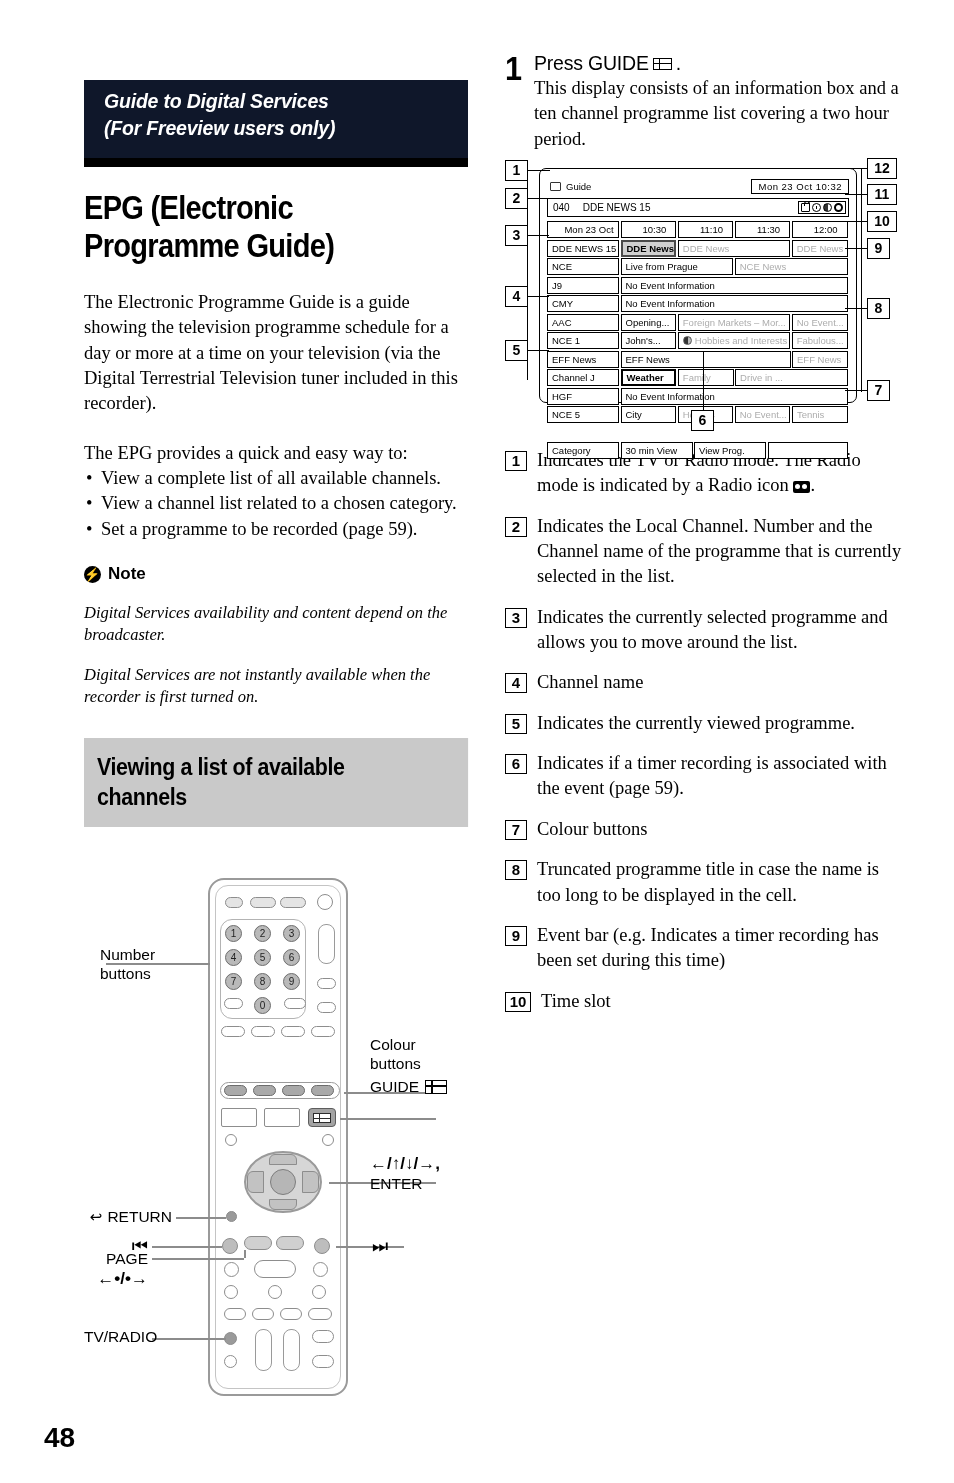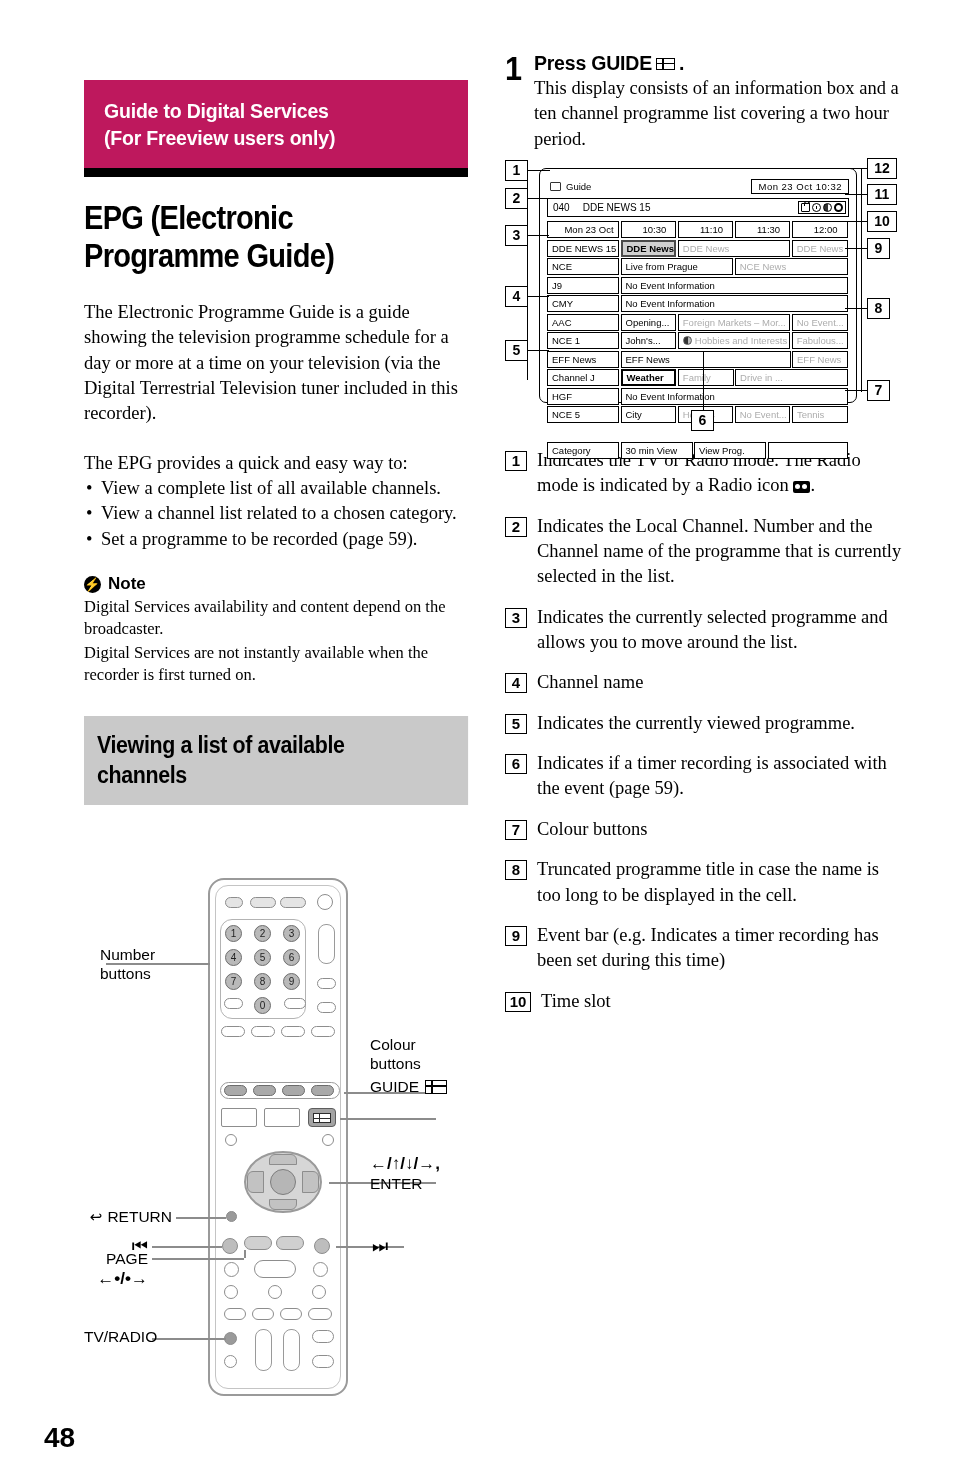--- a/index.html
+++ b/index.html
@@ -9,28 +9,29 @@
     font-family: "Liberation Serif", serif;
     color: #000;
     overflow: hidden;
   }
   .page { position: relative; width: 954px; height: 1483px; }
 
   
   .col-left { position: absolute; left: 84px; top: 80px; width: 384px; }
 
   .section-banner {
-    background: #be185d;
+    background: #0f172a;
     color: #fff;
     font-family: "Liberation Sans", sans-serif;
     font-weight: bold;
     font-size: 19.5px;
     line-height: 1.38;
-    padding: 18px 0 16px 20px;
+    padding: 8px 0 16px 20px;
     letter-spacing: -0.2px;
+    font-style: italic;
   }
   .banner-rule { height: 9px; background: #000; width: 384px; }
 
   .chapter-title {
     font-family: "Liberation Sans", sans-serif;
     font-weight: bold;
     font-size: 33px;
     line-height: 1.17;
     letter-spacing: -0.8px;
     margin-top: 22px;
@@ -56,21 +57,21 @@
   .note-head {
     font-family: "Liberation Sans", sans-serif;
     font-weight: bold; font-size: 17px;
     margin-top: 22px; display: flex; align-items: center; gap: 7px;
   }
   .note-glyph {
     display: inline-block; width: 17px; height: 17px; border-radius: 50%;
     background: #000; color: #fff; font-size: 13px; line-height: 17px;
     text-align: center; font-family: "Liberation Sans", sans-serif;
   }
-  .note-body { font-size: 16.5px; line-height: 1.33; margin-top: 2px; }
+  .note-body { font-size: 16.5px; line-height: 1.33; margin-top: 18px; font-style: italic; }
 
   .sub-banner {
     background: #c9c9c9;
     font-family: "Liberation Sans", sans-serif;
     font-weight: bold; font-size: 23px; line-height: 1.3;
     padding: 15px 0 14px 14px;
     margin-top: 30px;
     letter-spacing: -0.4px;
     transform: scaleX(0.93);
     transform-origin: left top;
@@ -147,21 +148,21 @@
   .col-right { position: absolute; left: 505px; top: 52px; width: 400px; }
 
   .step-row { display: flex; gap: 10px; }
   .step-num {
     font-family: "Liberation Sans", sans-serif;
     font-weight: bold; font-size: 34px; line-height: 0.95;
     transform: scaleX(0.9); transform-origin: left top;
   }
   .step-head {
     font-family: "Liberation Sans", sans-serif;
-    font-weight: bold; font-size: 19.5px;
+    font-weight: normal; font-size: 19.5px;
     display: flex; align-items: center; gap: 4px;
     letter-spacing: -0.2px;
   }
   .guide-icon-inline {
     display: inline-block; width: 19px; height: 12px;
     border: 1.6px solid #000; position: relative; background: #fff;
     vertical-align: middle;
   }
   .guide-icon-inline::before { content:""; position:absolute; left:0; top:4px; width:100%; height:1.5px; background:#000; }
   .guide-icon-inline::after  { content:""; position:absolute; left:5px; top:0; width:1.5px; height:100%; background:#000; }

